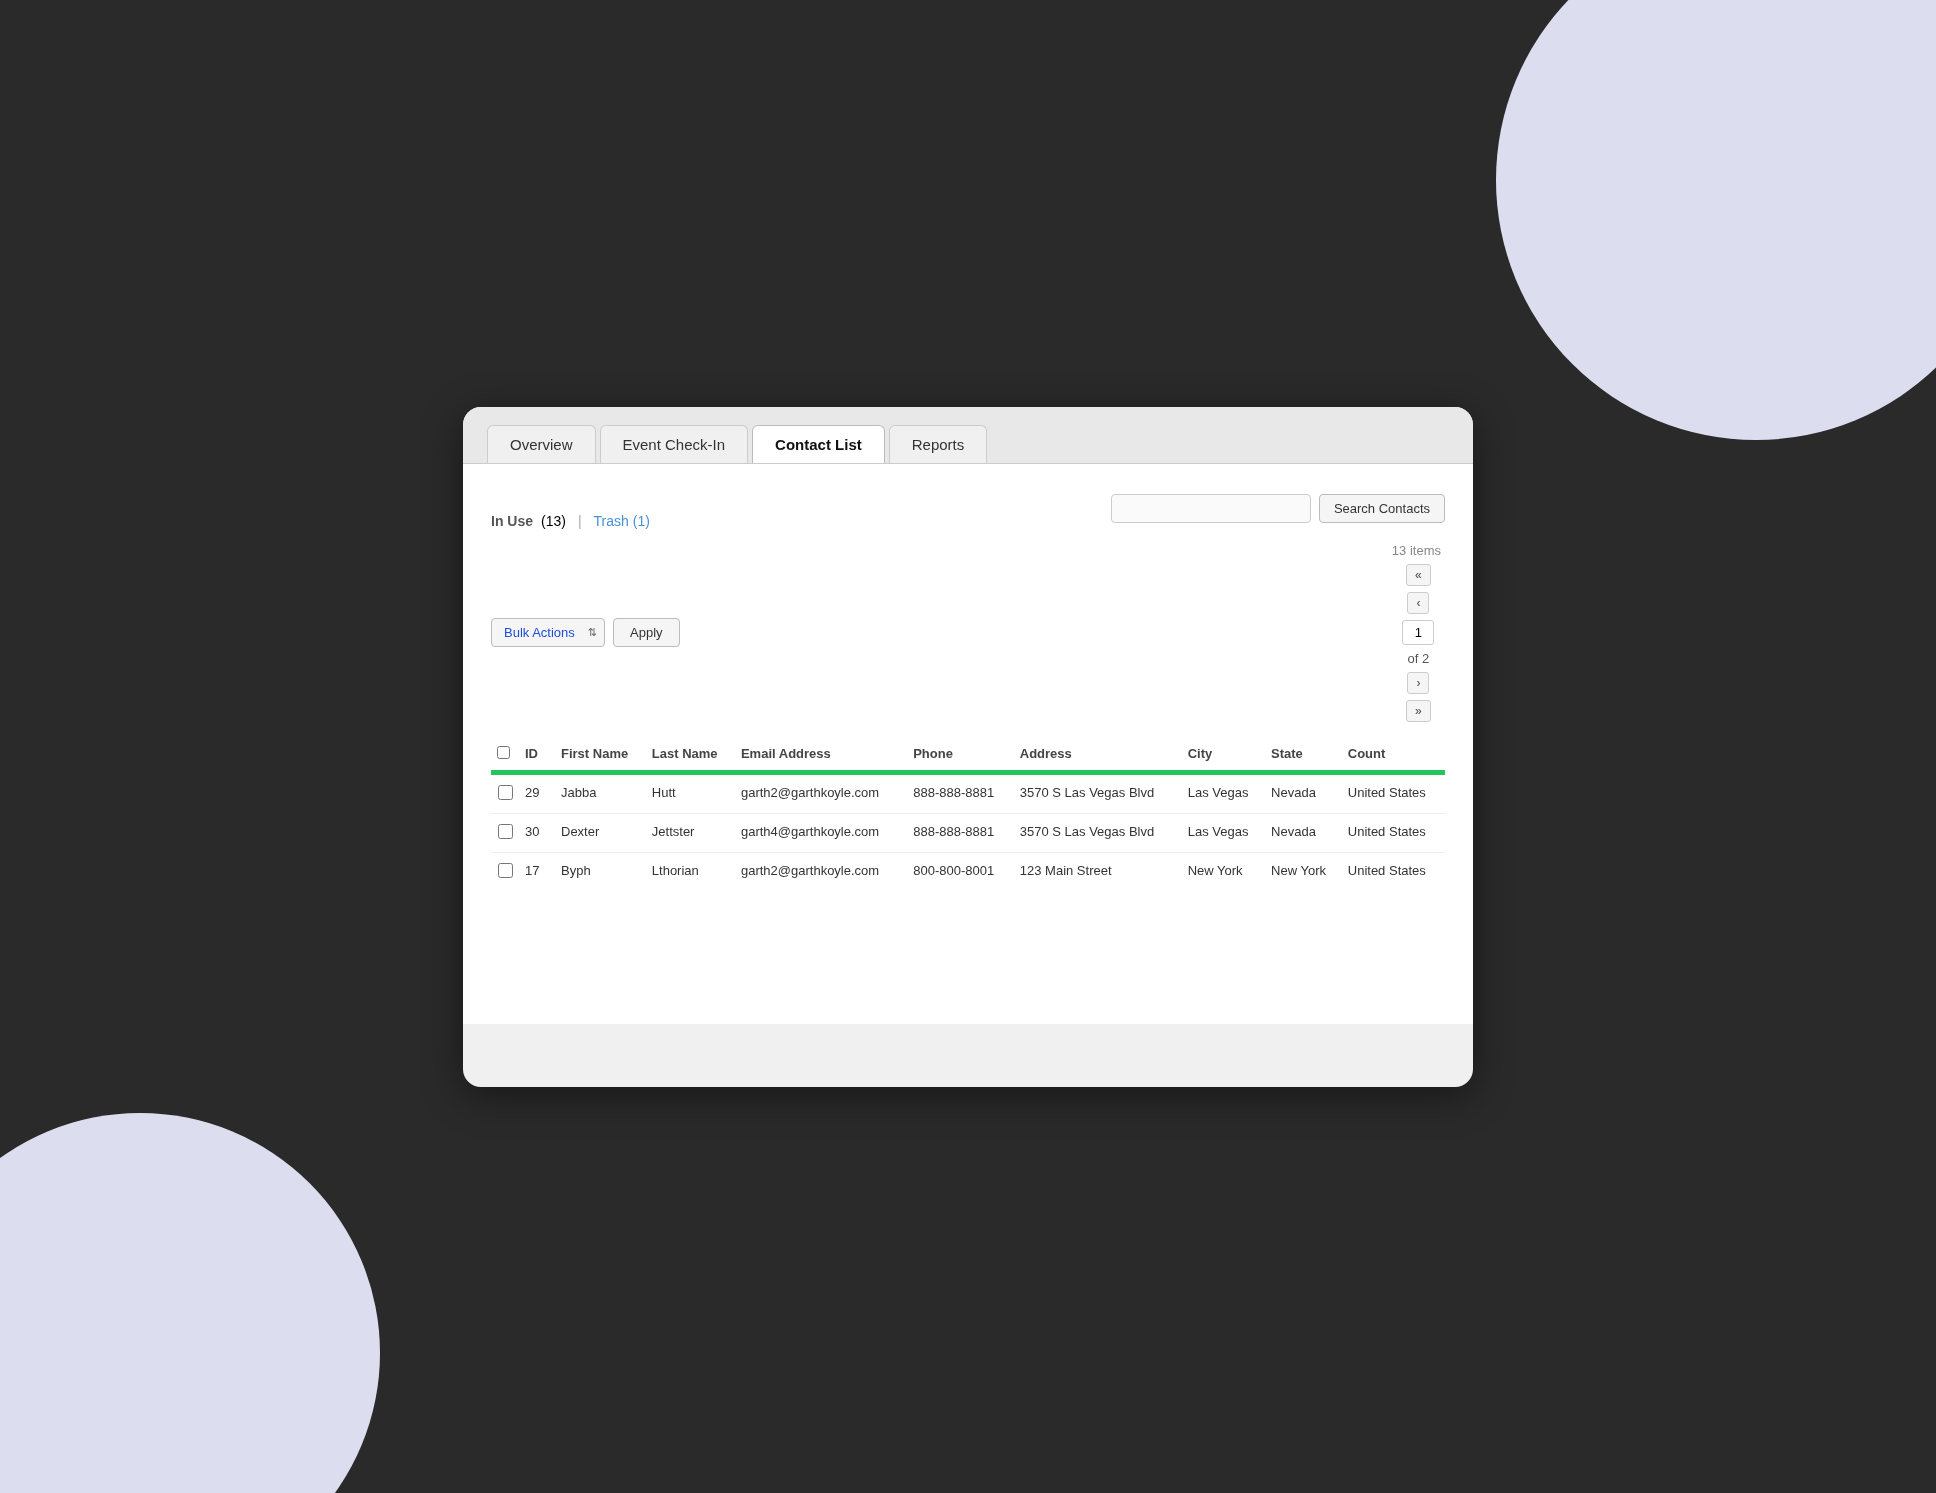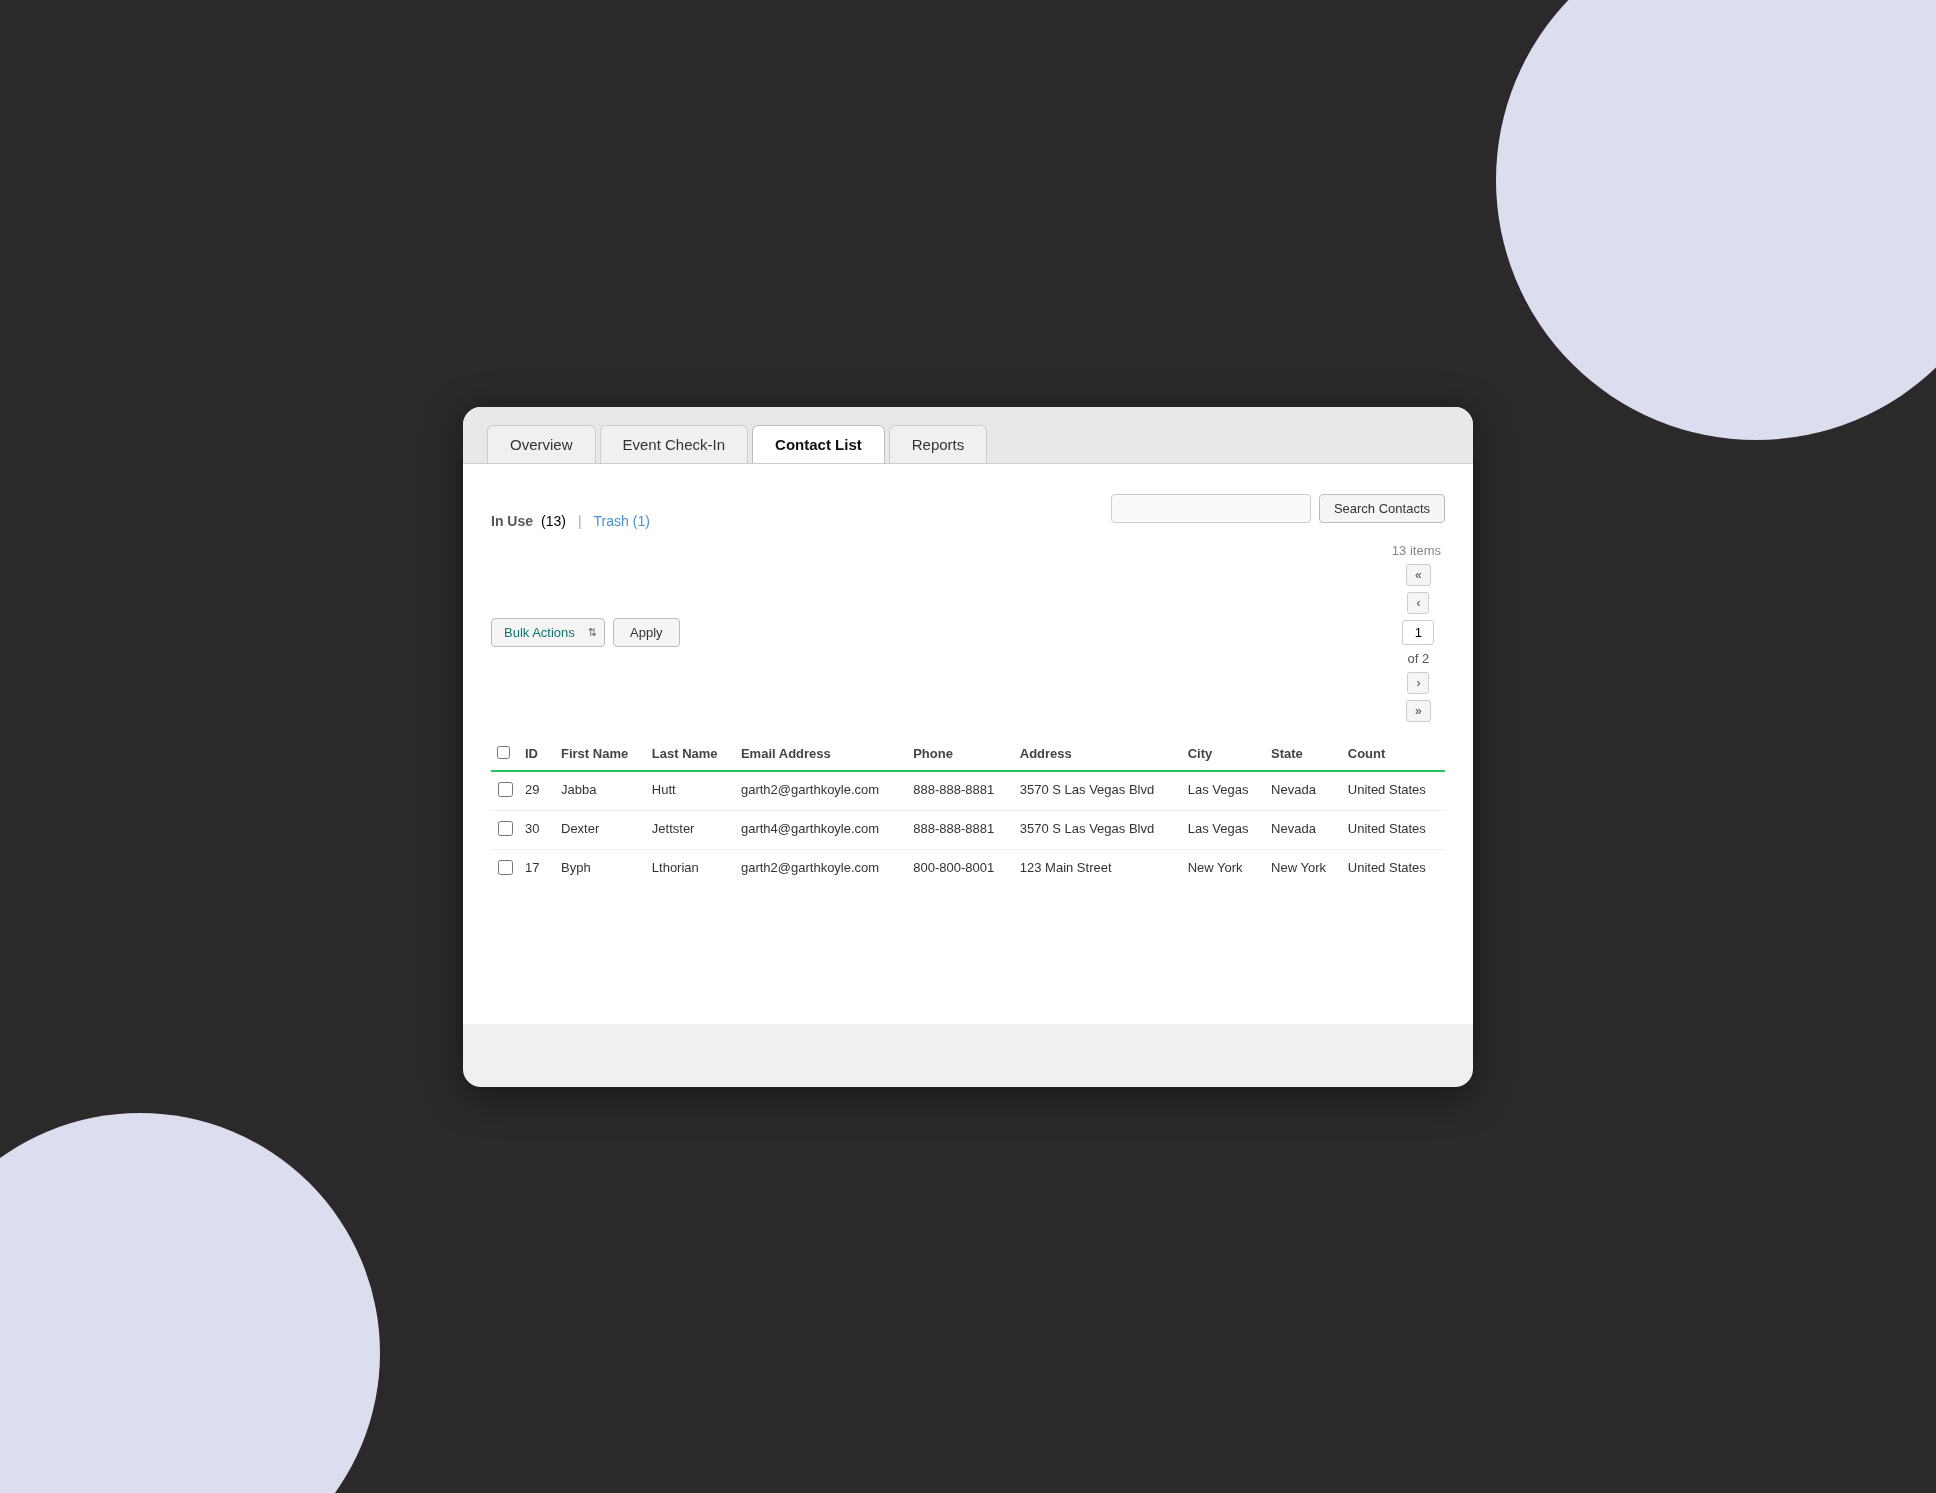--- a/index.html
+++ b/index.html
@@ -161,21 +161,21 @@
 
     .bulk-actions-select {
       appearance: none;
       -webkit-appearance: none;
       border: 1px solid #bbb;
       border-radius: 4px;
       background: #f5f5f5;
       padding: 6px 28px 6px 12px;
       font-size: 13px;
       cursor: pointer;
-      color: #0f766e;
+      color: #1d4ed8;
       position: relative;
     }
 
     .select-wrapper {
       position: relative;
       display: inline-block;
     }
 
     .select-wrapper::after {
       content: '⇅';
@@ -239,21 +239,21 @@
     }
 
     
     .contact-table {
       width: 100%;
       border-collapse: collapse;
       font-size: 13px;
     }
 
     .contact-table thead tr {
-      border-bottom: 2px solid #22c55e;
+      border-bottom: 5px solid #22c55e;
     }
 
     .contact-table th {
       text-align: left;
       padding: 8px 6px;
       font-weight: 600;
       color: #444;
       font-size: 13px;
     }
 

